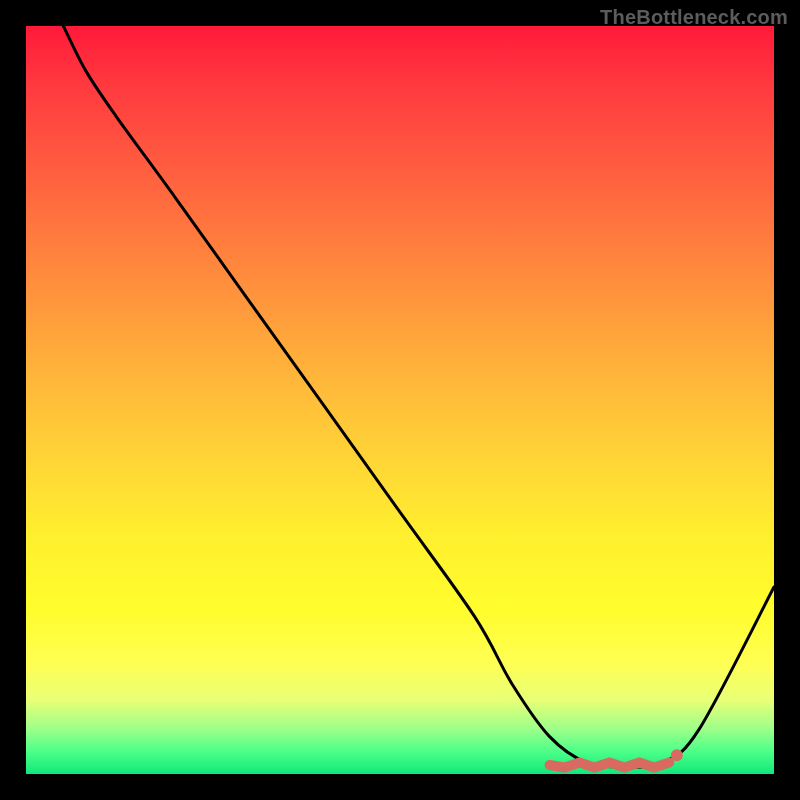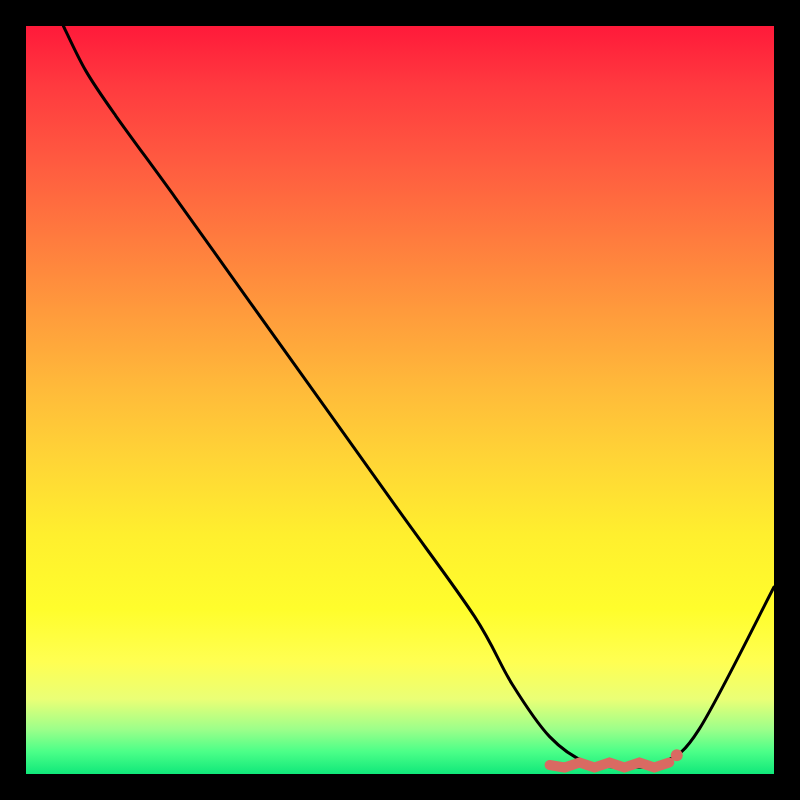--- a/index.html
+++ b/index.html
@@ -54,13 +54,14 @@
 
   <svg class="curve" viewBox="0 0 748 748" preserveAspectRatio="none">
 
     <path id="main-path" d="M 37.4 0 C 41.14 7.4799999999999995, 51.11333333333334 29.919999999999995, 59.84 44.879999999999995 C 68.56666666666666 59.839999999999996, 74.8 68.56666666666666, 89.75999999999999 89.75999999999999 C 104.71999999999998 110.95333333333332, 127.16 140.8733333333333, 149.6 172.03999999999996 C 172.04 203.20666666666662, 199.46666666666667 241.85333333333332, 224.4 276.76 C 249.33333333333334 311.6666666666667, 274.26666666666665 346.5733333333334, 299.2 381.48 C 324.1333333333333 416.38666666666666, 349.06666666666666 451.2933333333333, 374 486.2 C 398.93333333333334 521.1066666666667, 430.1 562.2466666666668, 448.8 590.9200000000001 C 467.5 619.5933333333334, 473.73333333333335 638.2933333333333, 486.2 658.24 C 498.66666666666663 678.1866666666667, 511.1333333333333 697.51, 523.6 710.6 C 536.0666666666667 723.69, 548.5333333333333 731.7933333333333, 561 736.78 C 573.4666666666667 741.7666666666667, 585.9333333333333 740.52, 598.4 740.52 C 610.8666666666667 740.52, 623.3333333333333 743.0133333333333, 635.8 736.78 C 648.2666666666667 730.5466666666666, 654.5 732.4166666666666, 673.2 703.12 C 691.9000000000001 673.8233333333334, 735.5333333333333 584.6866666666667, 748 561" fill="none" stroke="#000" stroke-width="3" stroke-linecap="round"></path>
 
     <path id="trough-path" d="M 523.6 739.024 L 538.5600000000001 741.524 L 553.52 736.524 L 568.48 741.524 L 583.44 736.524 L 598.4 741.524 L 613.36 736.524 L 628.3199999999999 741.524 L 643.28 736.524" fill="none" stroke="#d96a62" stroke-width="10" stroke-linecap="round"></path>
 
     <circle id="trough-dot" cx="650.76" cy="729.3" r="6" fill="#d96a62"></circle>
   </svg>
 
+  <div class="attribution">TheBottleneck.com</div>
 </div>
 
 </body></html>

